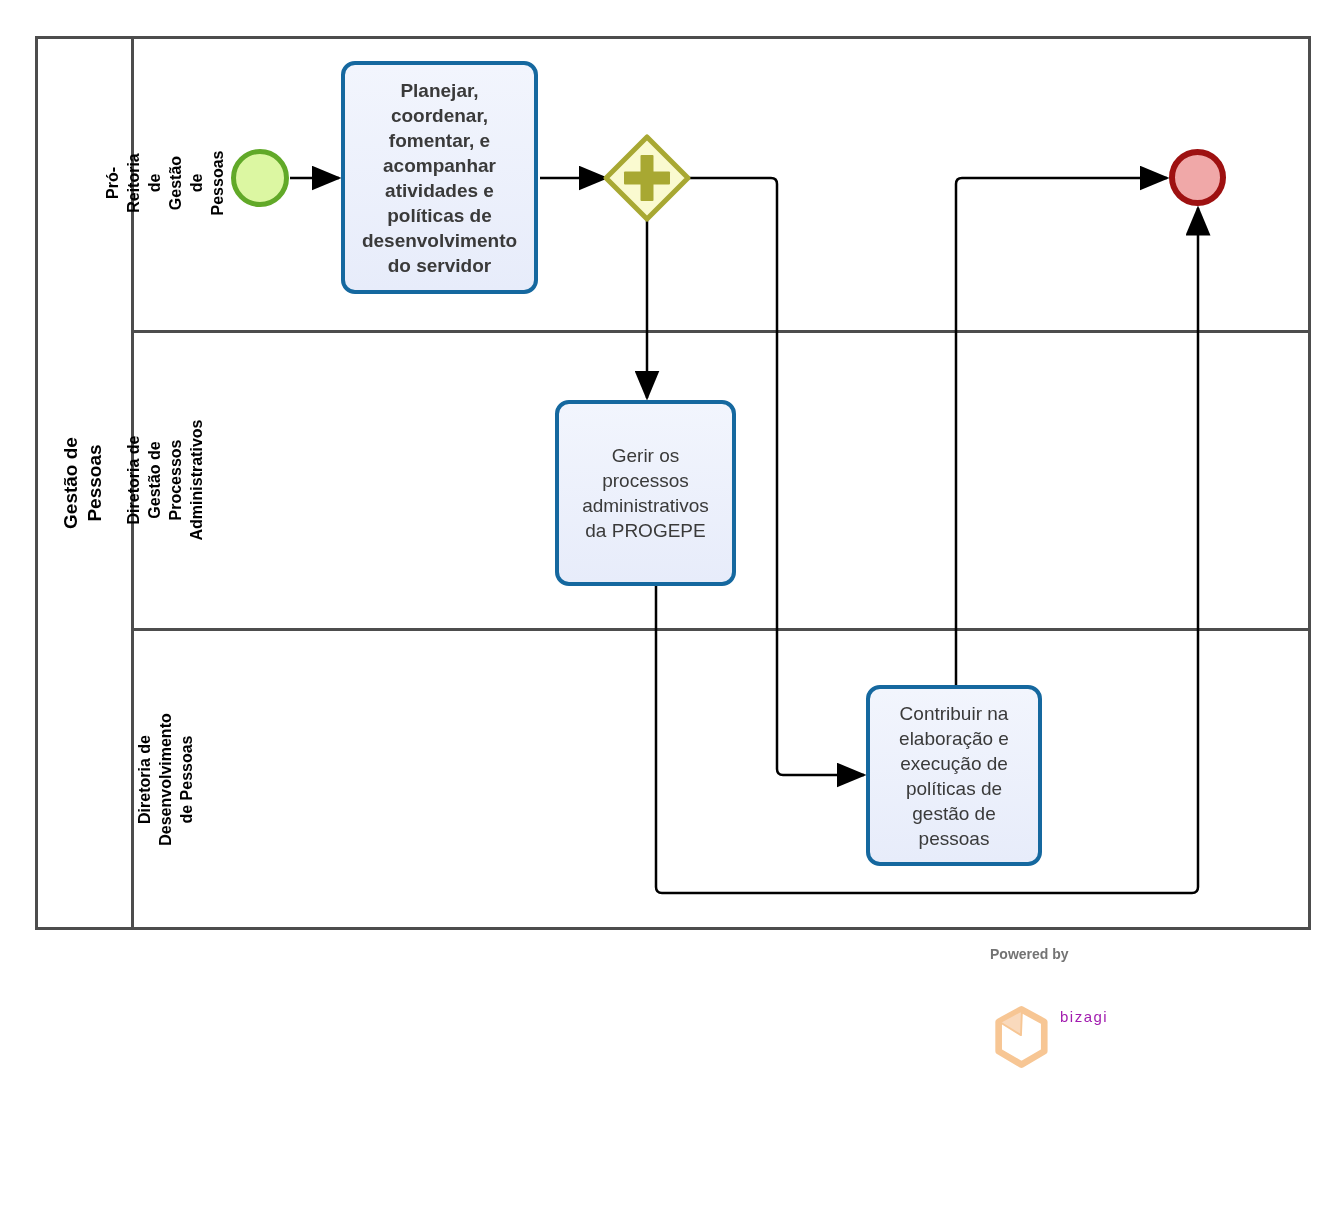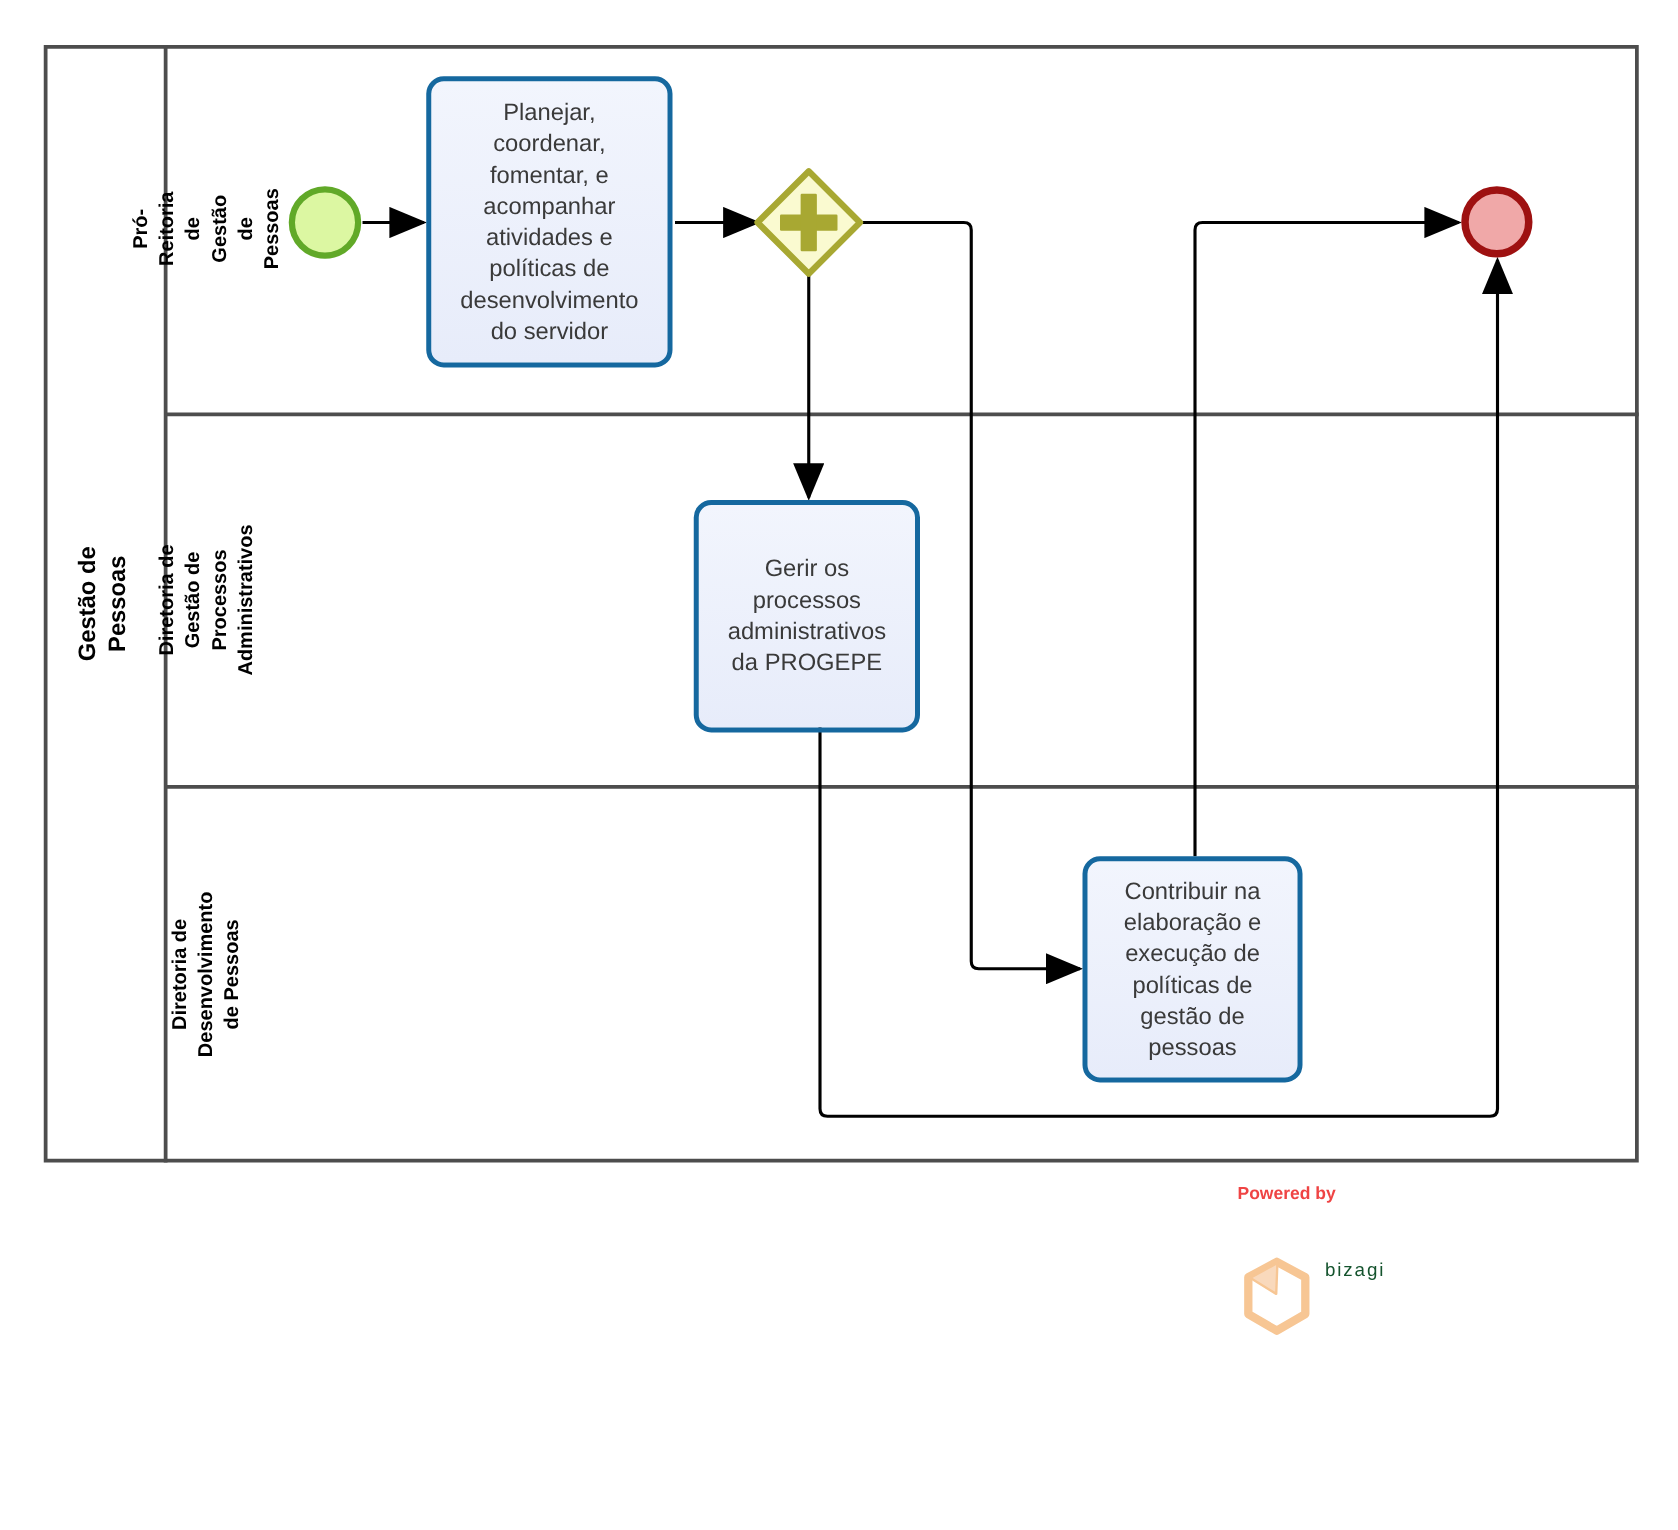--- a/index.html
+++ b/index.html
@@ -68,21 +68,21 @@
     background: linear-gradient(180deg, #f2f5fd 0%, #e7ecfa 100%);
     display: flex;
     align-items: center;
     justify-content: center;
     text-align: center;
     white-space: pre-line;
     color: #3a3a3a;
     font-size: 19px;
     line-height: 25px;
   }
-  .task-planejar   { left: 341px; top: 61px;  width: 197px; height: 233px; }
+  .task-planejar   { left: 341px; top: 61px;  width: 197px; height: 233px; font-weight: bold; }
   .task-gerir      { left: 555px; top: 400px; width: 181px; height: 186px; }
   .task-contribuir { left: 866px; top: 685px; width: 176px; height: 181px; }
 
   .event {
     position: absolute;
     box-sizing: border-box;
     border-radius: 50%;
   }
   .start-event {
     left: 231px; top: 149px;
@@ -107,29 +107,29 @@
     position: absolute;
     left: 0; top: 0;
     width: 1342px; height: 1224px;
     pointer-events: none;
   }
 
   
   .powered-by {
     position: absolute;
     left: 990px; top: 946px;
-    color: #ef4444;
+    color: #737373;
     font-size: 14px;
     font-weight: bold;
   }
   .brand-icon { position: absolute; left: 992px; top: 1005px; width: 57px; height: 64px; }
   .brand-bizagi {
     position: absolute;
     left: 1060px; top: 1008px;
-    color: #14532d;
+    color: #a21caf;
     font-size: 15px;
     letter-spacing: 1.5px;
   }
   .brand-modeler {
     position: absolute;
     left: 1058px; top: 1026px;
     color: #f7c694;
     font-size: 39px;
     font-weight: bold;
     letter-spacing: 0.5px;

